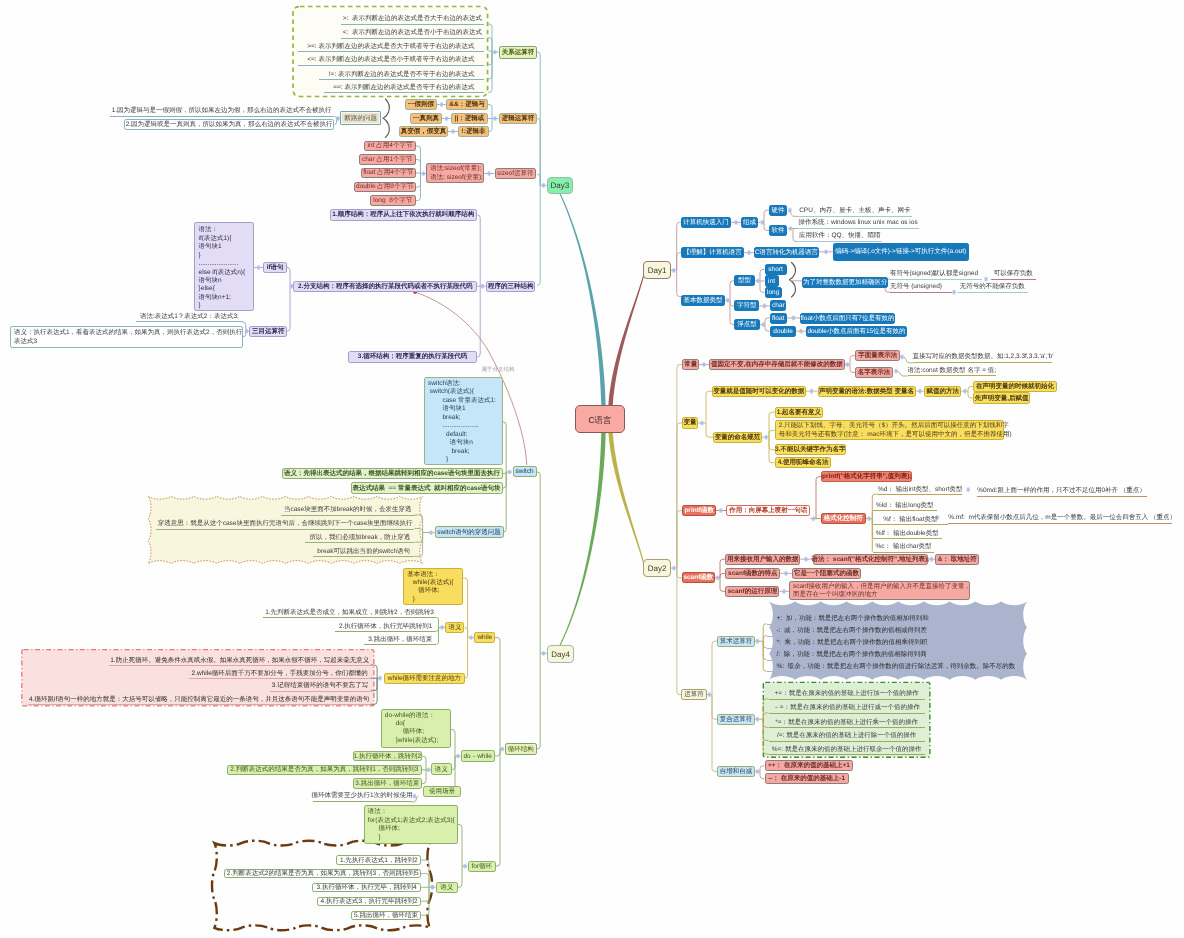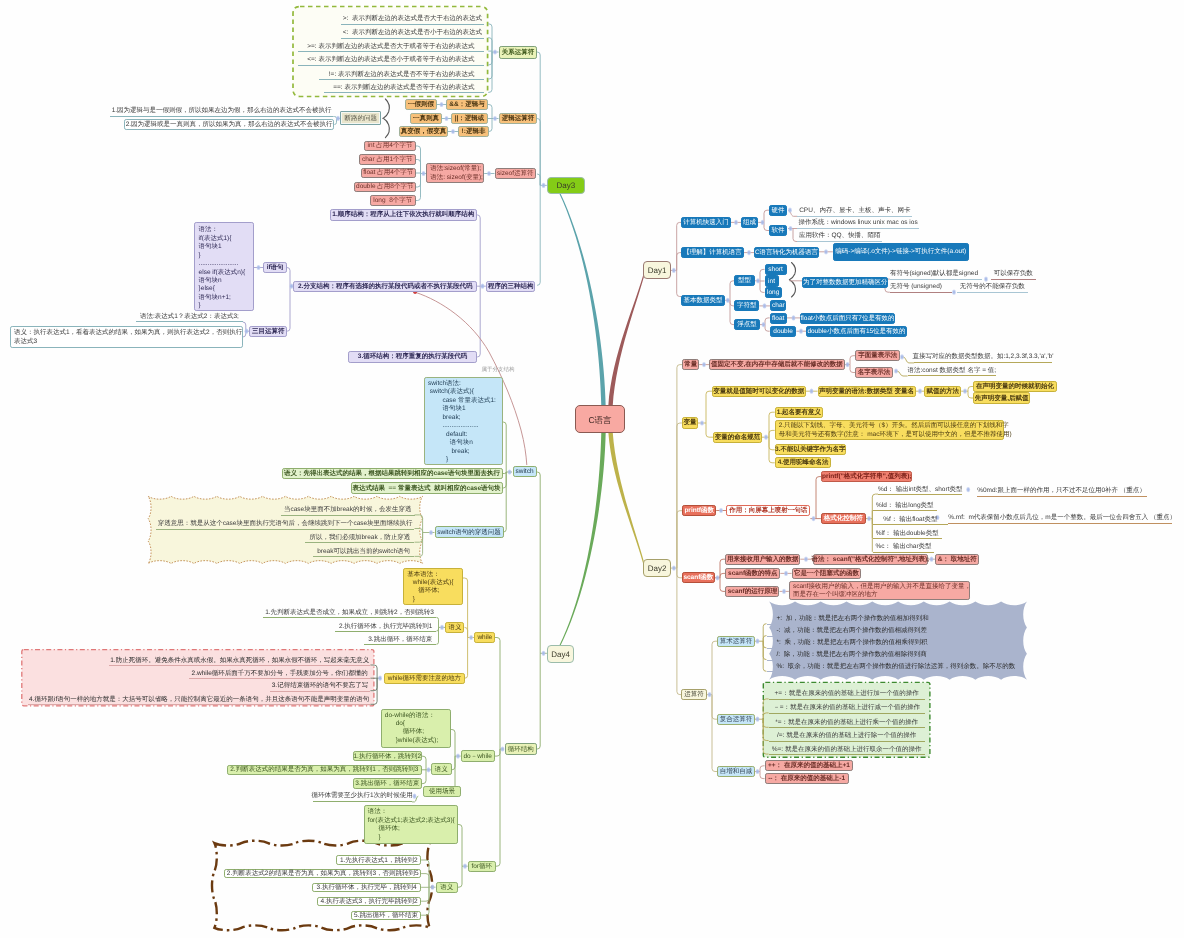--- a/index.html
+++ b/index.html
@@ -653,17 +653,17 @@
 <div class="n box" style="left:717.3px;top:713.55px;width:37.4px;height:11.3px;font-size:6.5px;color:#2a3a4a;line-height:1.0;background:#c5e6f8;border:1px solid #9aae6e;border-radius:2.2px;padding-top:1.6px;display:flex;align-items:center;justify-content:center;text-align:center;">复合运算符</div>
 <div class="n ul" style="left:768.6px;top:688.9px;width:156px;height:11px;font-size:6.5px;color:#3a3a3a;line-height:1.3;border-bottom:1px solid #a0a860;display:flex;align-items:flex-end;justify-content:center;text-align:center;">+=：就是在原来的值的基础上进行加一个值的操作</div>
 <div class="n ul" style="left:768.6px;top:702.9px;width:156px;height:11px;font-size:6.5px;color:#3a3a3a;line-height:1.3;border-bottom:1px solid #a0a860;display:flex;align-items:flex-end;justify-content:center;text-align:center;">－=：就是在原来的值的基础上进行减一个值的操作</div>
 <div class="n ul" style="left:768.6px;top:717.3px;width:156px;height:11px;font-size:6.5px;color:#3a3a3a;line-height:1.3;border-bottom:1px solid #a0a860;display:flex;align-items:flex-end;justify-content:center;text-align:center;">*=：就是在原来的值的基础上进行乘一个值的操作</div>
 <div class="n ul" style="left:768.6px;top:730.5px;width:156px;height:11px;font-size:6.5px;color:#3a3a3a;line-height:1.3;border-bottom:1px solid #a0a860;display:flex;align-items:flex-end;justify-content:center;text-align:center;">/=: 就是在原来的值的基础上进行除一个值的操作</div>
 <div class="n ul" style="left:768.6px;top:744.1px;width:156px;height:11px;font-size:6.5px;color:#3a3a3a;line-height:1.3;border-bottom:1px solid #a0a860;display:flex;align-items:flex-end;justify-content:center;text-align:center;">%=: 就是在原来的值的基础上进行取余一个值的操作</div>
 <div class="n box" style="left:717.3px;top:765.85px;width:37.4px;height:11.3px;font-size:6.5px;color:#2a3a4a;line-height:1.0;background:#c5e6f8;border:1px solid #9aae6e;border-radius:2.2px;padding-top:1.6px;display:flex;align-items:center;justify-content:center;text-align:center;">自增和自减</div>
 <div class="n box" style="left:764.6px;top:760.15px;width:88.7px;height:11.3px;font-size:6.5px;color:#6b2f28;line-height:1.0;background:#f6a9a3;border:1px solid #8e7d7a;border-radius:2.2px;padding-top:1.6px;display:flex;align-items:center;justify-content:center;text-align:center;font-weight:bold;">++： 在原来的值的基础上+1</div>
 <div class="n box" style="left:764.6px;top:772.95px;width:84.0px;height:11.3px;font-size:6.5px;color:#6b2f28;line-height:1.0;background:#f6a9a3;border:1px solid #8e7d7a;border-radius:2.2px;padding-top:1.6px;display:flex;align-items:center;justify-content:center;text-align:center;font-weight:bold;">--： 在原来的值的基础上-1</div>
 <div class="n box" style="left:575px;top:405px;width:50px;height:28px;font-size:8.5px;color:#3a2420;line-height:1.0;background:#f8a9a2;border:1px solid #8a5a52;border-radius:5px;padding-top:1.6px;display:flex;align-items:center;justify-content:center;text-align:center;">C语言</div>
-<div class="n box" style="left:546.8px;top:176.5px;width:38px;height:17.8px;font-size:8px;color:#3a3a2a;line-height:1.0;background:#84cc16;border:1px solid #9bbcab;border-radius:4px;padding-top:1.6px;display:flex;align-items:center;justify-content:center;text-align:center;">Day3</div>
+<div class="n box" style="left:546.8px;top:176.5px;width:26px;height:17.8px;font-size:8px;color:#3a3a2a;line-height:1.0;background:#86efac;border:1px solid #9bbcab;border-radius:4px;padding-top:1.6px;display:flex;align-items:center;justify-content:center;text-align:center;">Day3</div>
 <div class="n box" style="left:643.3px;top:261.2px;width:27.5px;height:17.8px;font-size:8px;color:#3a3a2a;line-height:1.0;background:#f8f6dd;border:1px solid #9a7a72;border-radius:4px;padding-top:1.6px;display:flex;align-items:center;justify-content:center;text-align:right;">Day1</div>
 <div class="n box" style="left:643.2px;top:559.1px;width:27.7px;height:17.8px;font-size:8px;color:#3a3a2a;line-height:1.0;background:#f8f6dd;border:1px solid #a6a06a;border-radius:4px;padding-top:1.6px;display:flex;align-items:center;justify-content:center;text-align:center;">Day2</div>
 <div class="n box" style="left:546.8px;top:645.1px;width:27.7px;height:17.6px;font-size:8px;color:#3a3a2a;line-height:1.0;background:#f8f6dd;border:1px solid #9bbcab;border-radius:4px;padding-top:1.6px;display:flex;align-items:center;justify-content:center;text-align:center;">Day4</div>
 </div>
 
 </body></html>

